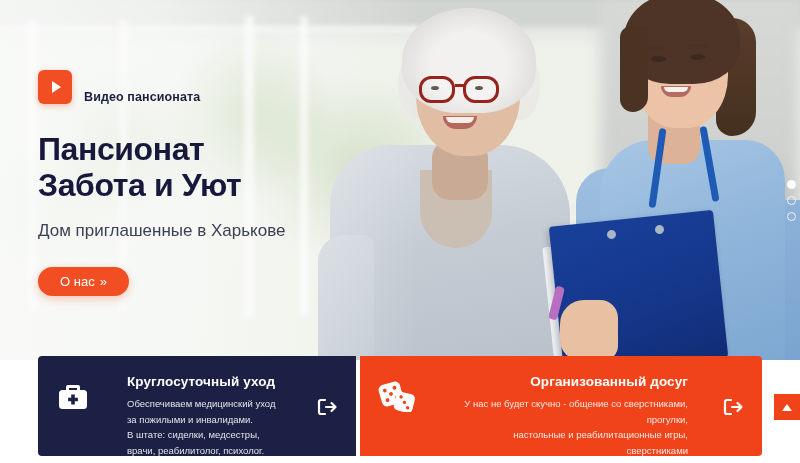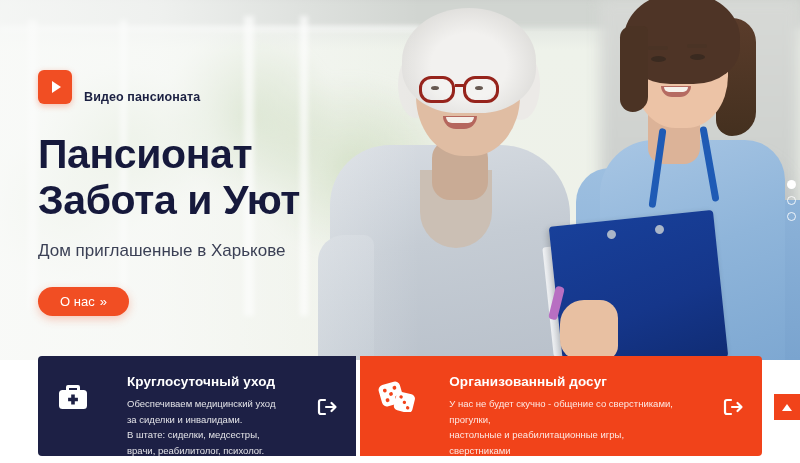--- a/index.html
+++ b/index.html
@@ -192,21 +192,21 @@
     border-left: 9px solid #ffffff;
     border-top: 6px solid transparent;
     border-bottom: 6px solid transparent;
     margin-left: 3px;
   }
   .video-label {
     font-size: 12.5px; font-weight: bold; color: #1b2042; letter-spacing: .1px;
   }
   .hero-title {
     margin-top: 28px;
-    font-size: 41px; line-height: 1.12; font-weight: bold;
+    font-size: 32px; line-height: 1.12; font-weight: bold;
     color: #16193c; letter-spacing: -.4px;
   }
   .hero-title .l2 { display: block; }
   .hero-sub {
     margin-top: 17px;
     font-size: 17px; color: #3b4055; font-weight: normal;
   }
   .about-btn {
     margin-top: 26px;
     display: inline-flex; align-items: center; gap: 5px;
@@ -230,21 +230,21 @@
   }
   .dot.active { background: #ffffff; }
 
   
   .cards { position: absolute; left: 38px; top: 356px; width: 724px; height: 100px; display: flex; z-index: 7; }
   .card {
     position: relative; display: flex; align-items: flex-start;
     padding: 18px 16px 16px 18px; overflow: hidden; gap: 24px;
   }
   .card-dark { width: 320px; background: #1d2045; border-radius: 4px 0 0 4px; }
-  .card-orange { width: 404px; background: #f1431a; border-radius: 0 4px 4px 0; margin-left: 4px; height: 100px; }
+  .card-orange { width: 404px; background: #f1431a; border-radius: 0 4px 4px 0; margin-left: 4px; height: 100px; text-align: right; }
   .card-ico { flex: 0 0 auto; width: 34px; margin-right: 13px; margin-top: 6px; }
   .card-body { flex: 1 1 auto; min-width: 0; }
   .card-title {
     font-size: 13.5px; font-weight: bold; color: #ffffff; margin-bottom: 7px; letter-spacing: .1px;
   }
   .card-desc {
     font-size: 9.5px; line-height: 1.65; color: rgba(255,255,255,.88);
   }
   .card-arrow {
     flex: 0 0 auto; width: 26px; height: 26px;
@@ -362,21 +362,21 @@
       <div class="card-ico">
         <svg width="34" height="32" viewBox="0 0 34 32" aria-hidden="true">
           <path d="M12 5 h10 a2 2 0 0 1 2 2 v3 h-3 V8 h-8 v2 H10 V7 a2 2 0 0 1 2 -2 z" fill="#ffffff"></path>
           <rect x="3" y="10" width="28" height="19" rx="3.5" fill="#ffffff"></rect>
           <path d="M15.2 14.6 h3.6 v3.1 h3.1 v3.6 h-3.1 v3.1 h-3.6 v-3.1 h-3.1 v-3.6 h3.1 z" fill="#1d2045"></path>
         </svg>
       </div>
       <div class="card-body">
         <div class="card-title">Круглосуточный уход</div>
         <div class="card-desc">
-          <div>Обеспечиваем медицинский уход за сиделки и инвалидами.</div>
+          <div>Обеспечиваем медицинский уход за пожилыми и инвалидами.</div>
           <div>В штате: сиделки, медсестры, врачи, реабилитолог, психолог.</div>
         </div>
       </div>
       <div class="card-arrow">
         <svg width="22" height="20" viewBox="0 0 22 20" aria-hidden="true">
           <path d="M9 3 H5 a2 2 0 0 0 -2 2 v10 a2 2 0 0 0 2 2 h4" fill="none" stroke="#ffffff" stroke-width="2.2" stroke-linecap="round" stroke-linejoin="round"></path>
           <path d="M10 10 H19" fill="none" stroke="#ffffff" stroke-width="2.2" stroke-linecap="round"></path>
           <path d="M15.5 6 L19.5 10 L15.5 14" fill="none" stroke="#ffffff" stroke-width="2.2" stroke-linecap="round" stroke-linejoin="round"></path>
         </svg>
       </div>

